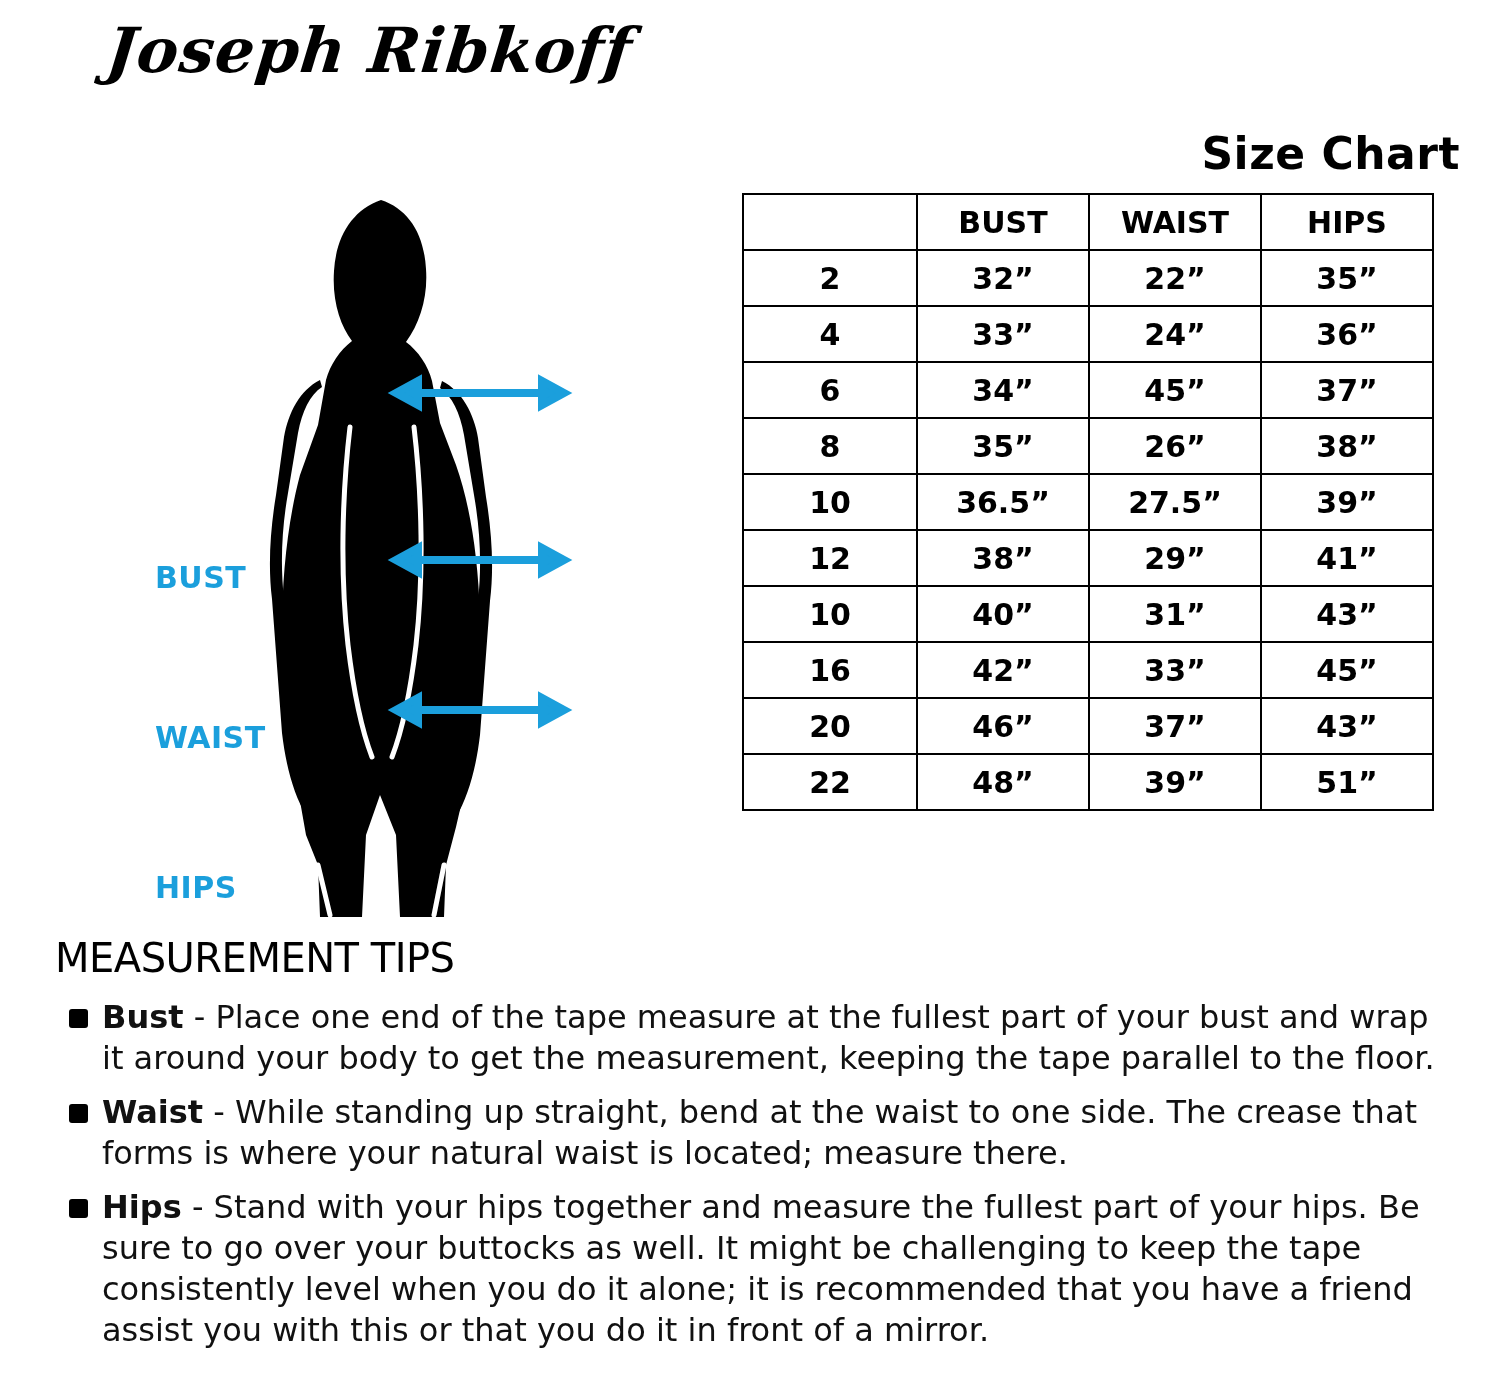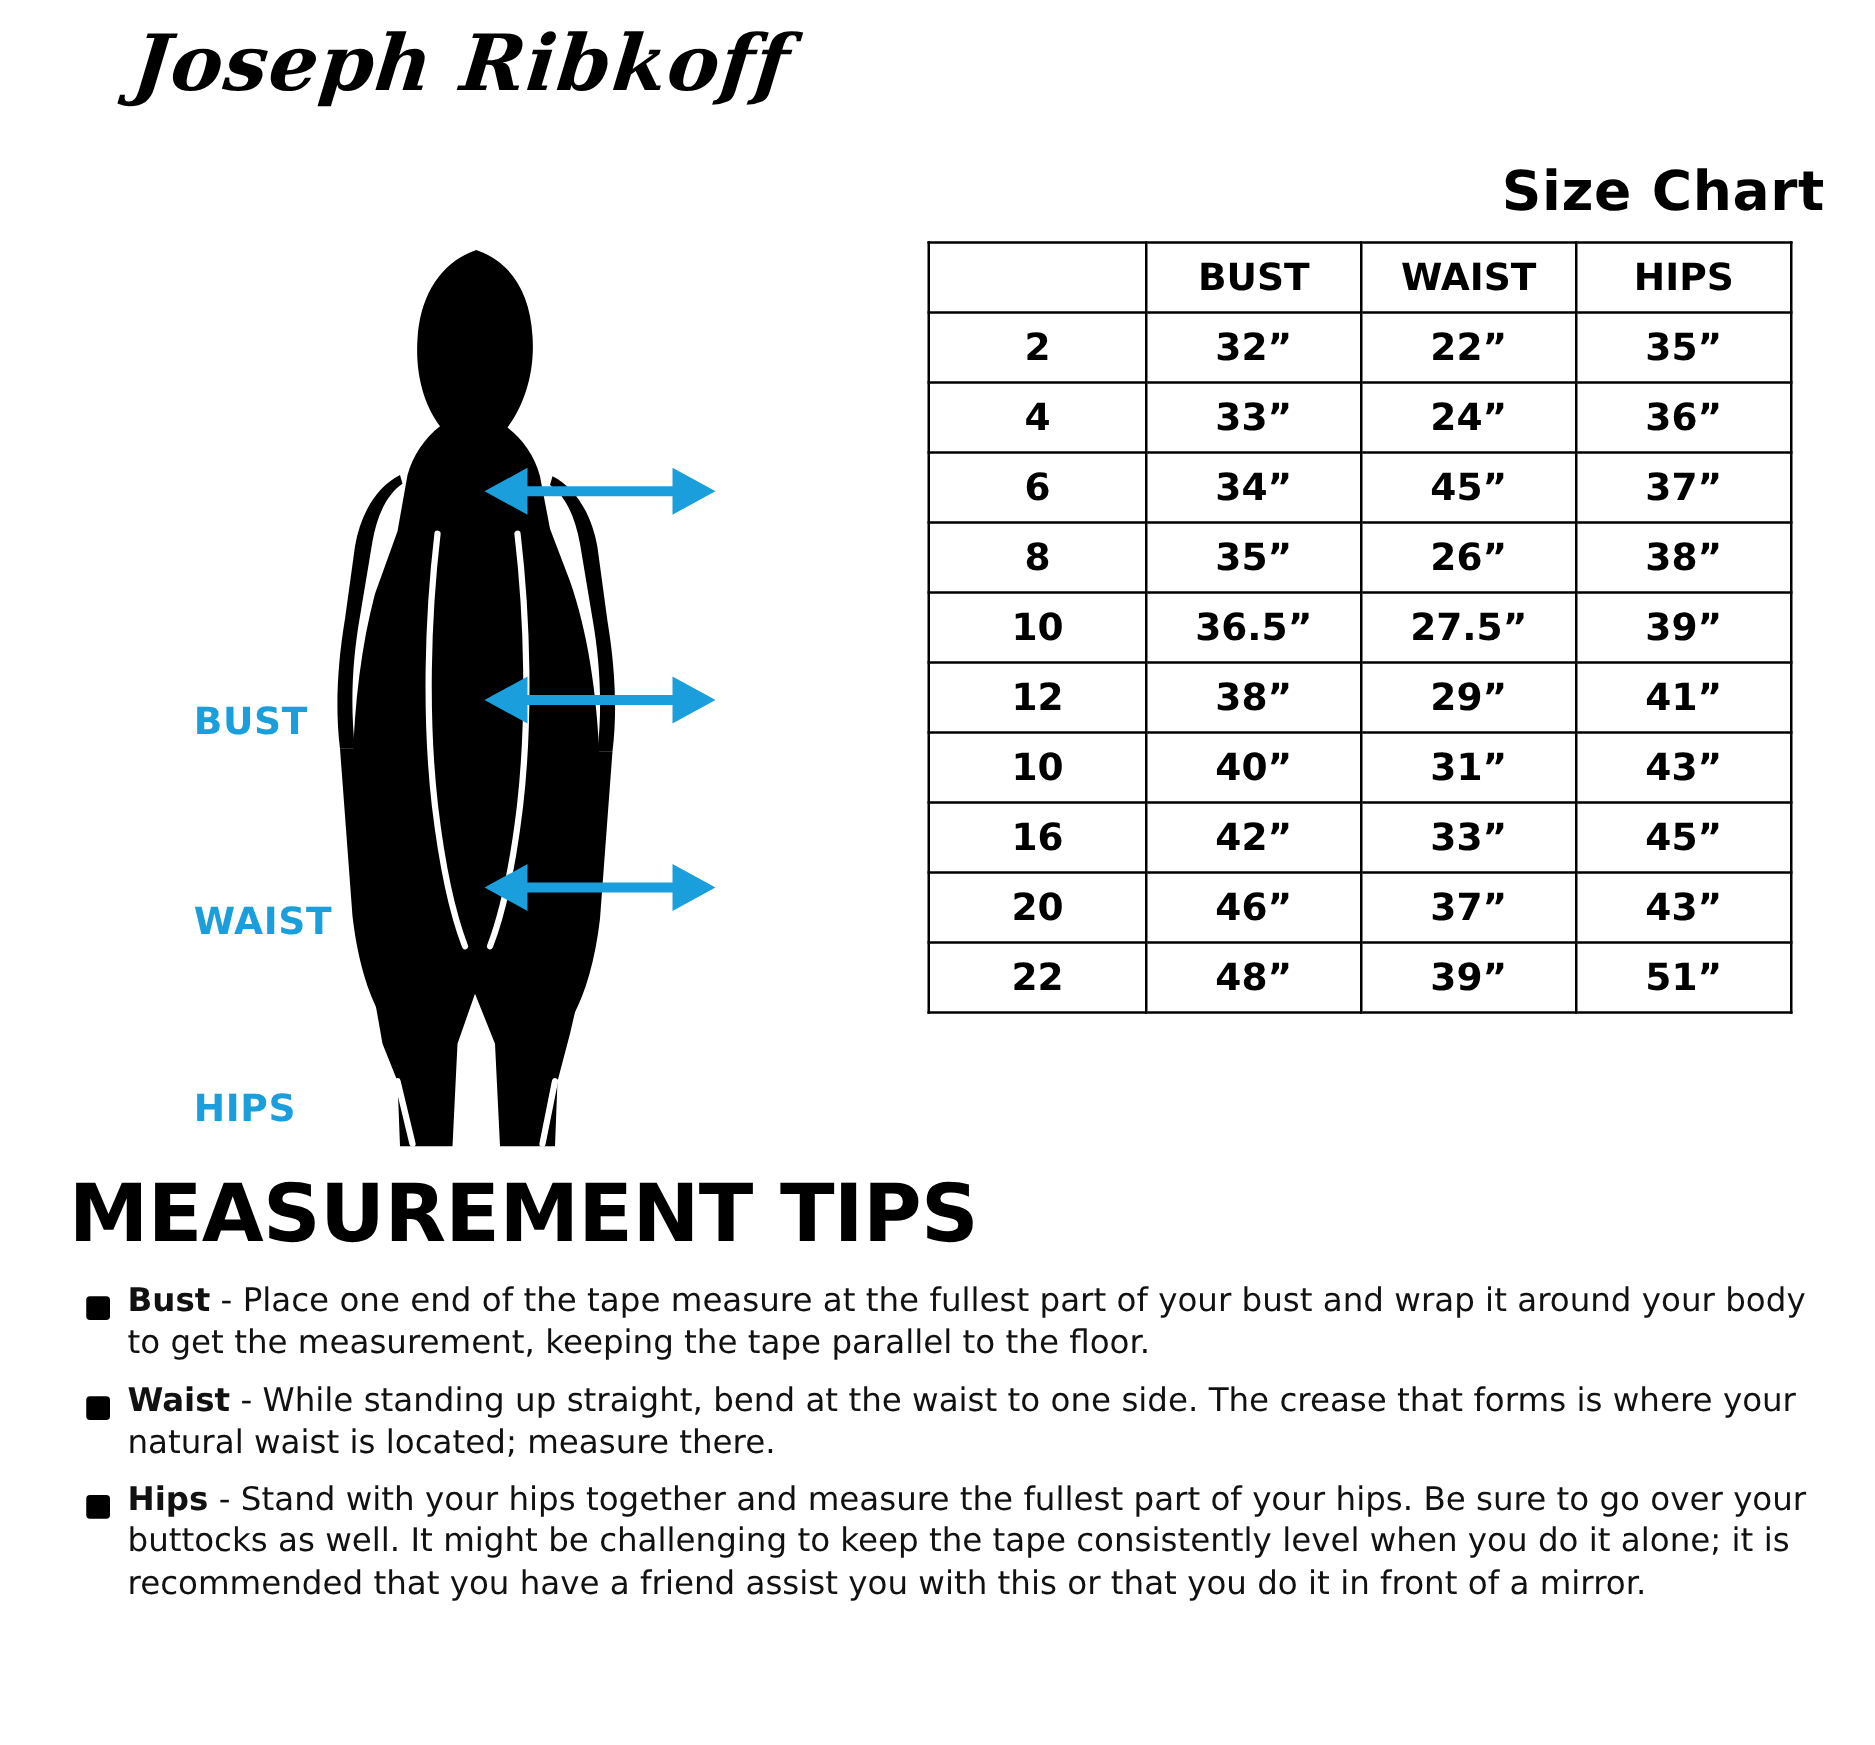--- a/index.html
+++ b/index.html
@@ -81,39 +81,39 @@
   table.size-chart col.c2 { width: 172px; }
   table.size-chart col.c3 { width: 172px; }
   .blank-corner { border-left: 2px solid #000; }
 
   
   .tips {
     position: absolute;
     top: 935px; left: 55px; width: 1400px;
   }
   .tips-title {
-    font-size: 64px;
-    font-weight: 700;
+    font-size: 40px;
+    font-weight: 400;
     letter-spacing: -0.5px;
     margin: 0 0 16px 0;
   }
   .tip {
     display: flex;
     align-items: flex-start;
     margin-bottom: 13px;
   }
   .bullet {
     width: 19px; height: 19px;
     background: #000;
     border-radius: 3px;
     margin: 12px 14px 0 14px;
     flex: 0 0 auto;
   }
   .tip-text {
-    font-size: 26px;
+    font-size: 32px;
     line-height: 1.28;
     color: #111;
   }
   .tip-text b { font-weight: 700; }
 </style>
 </head>
 <body>
 
 <div class="page">
 

